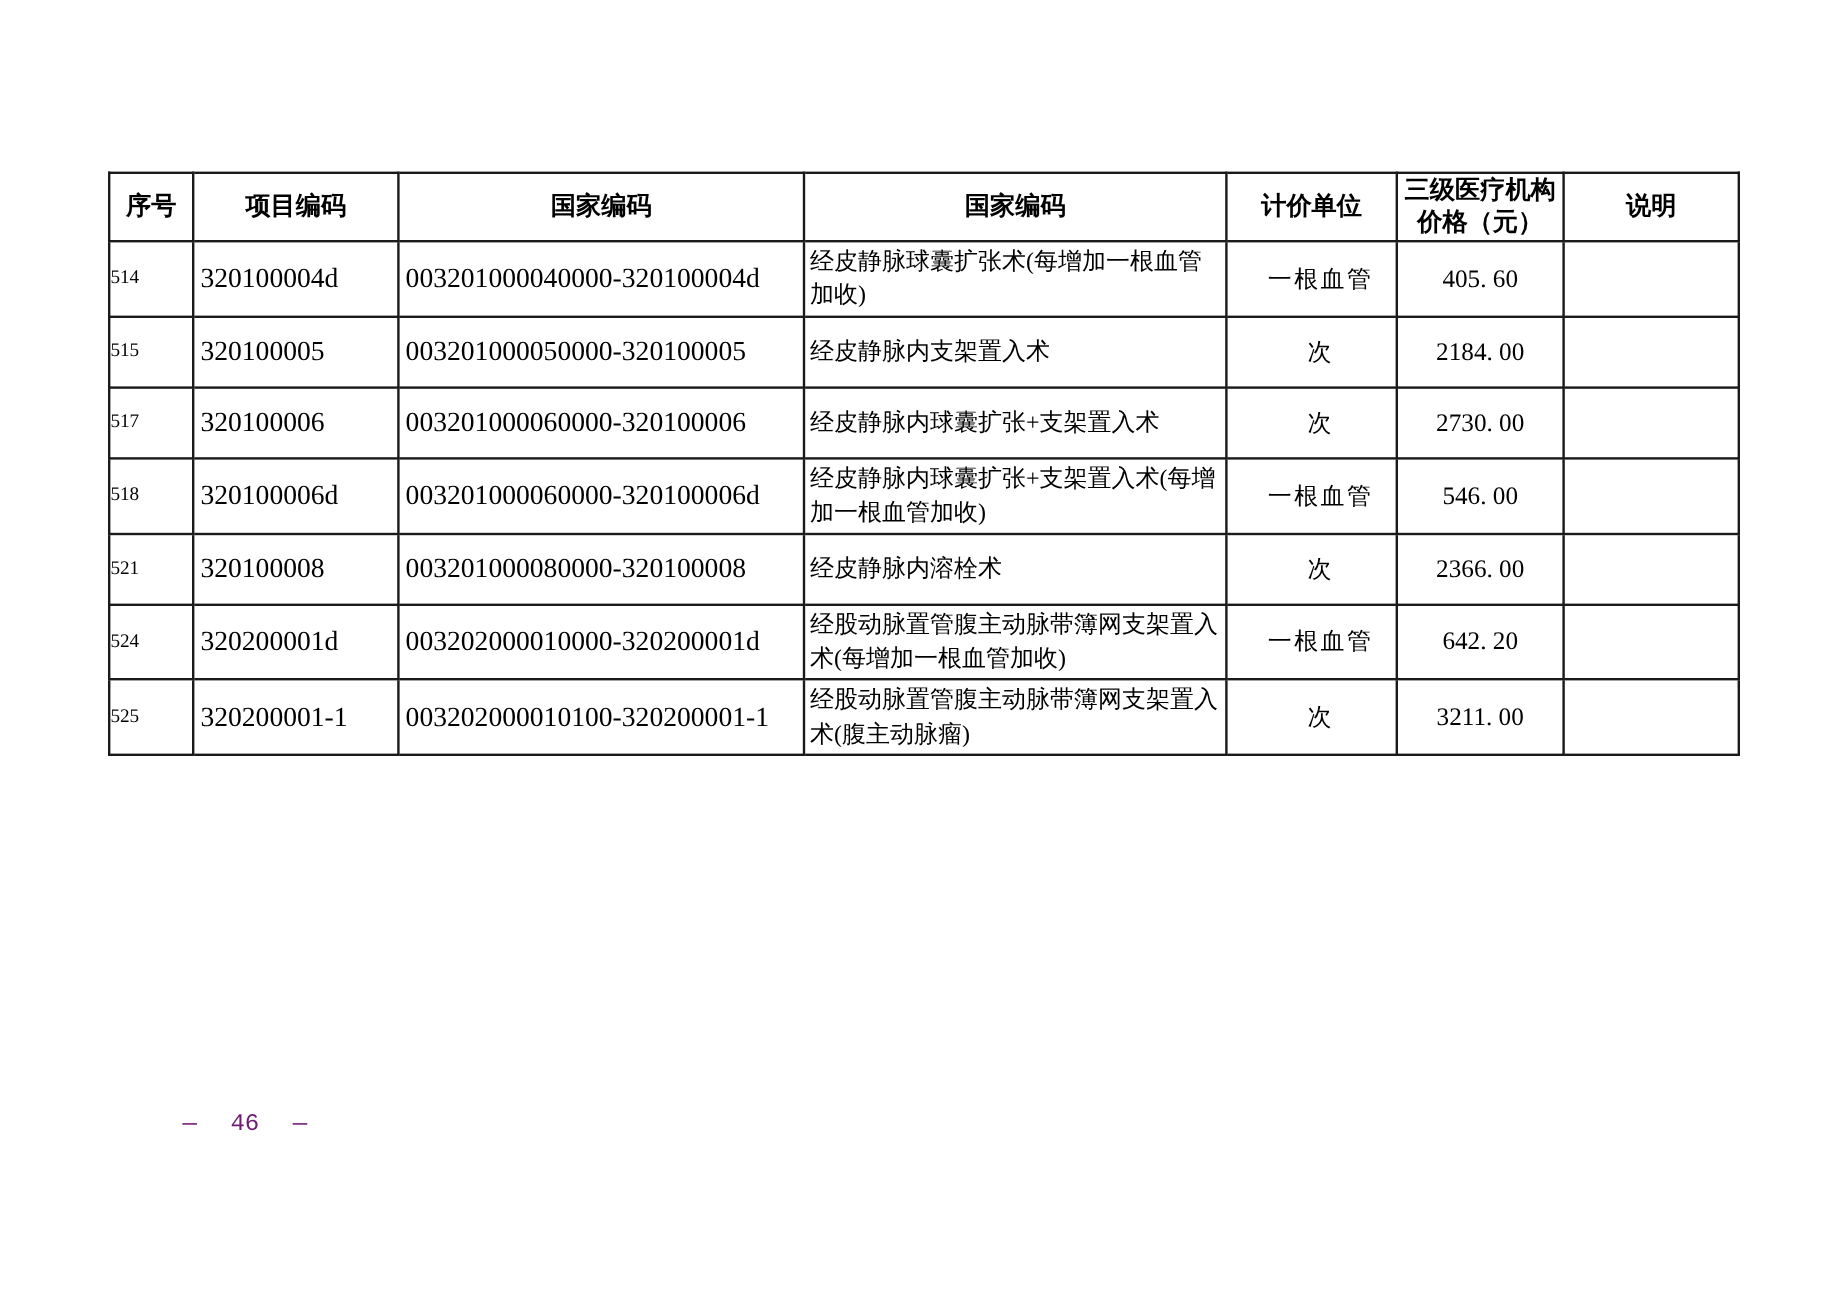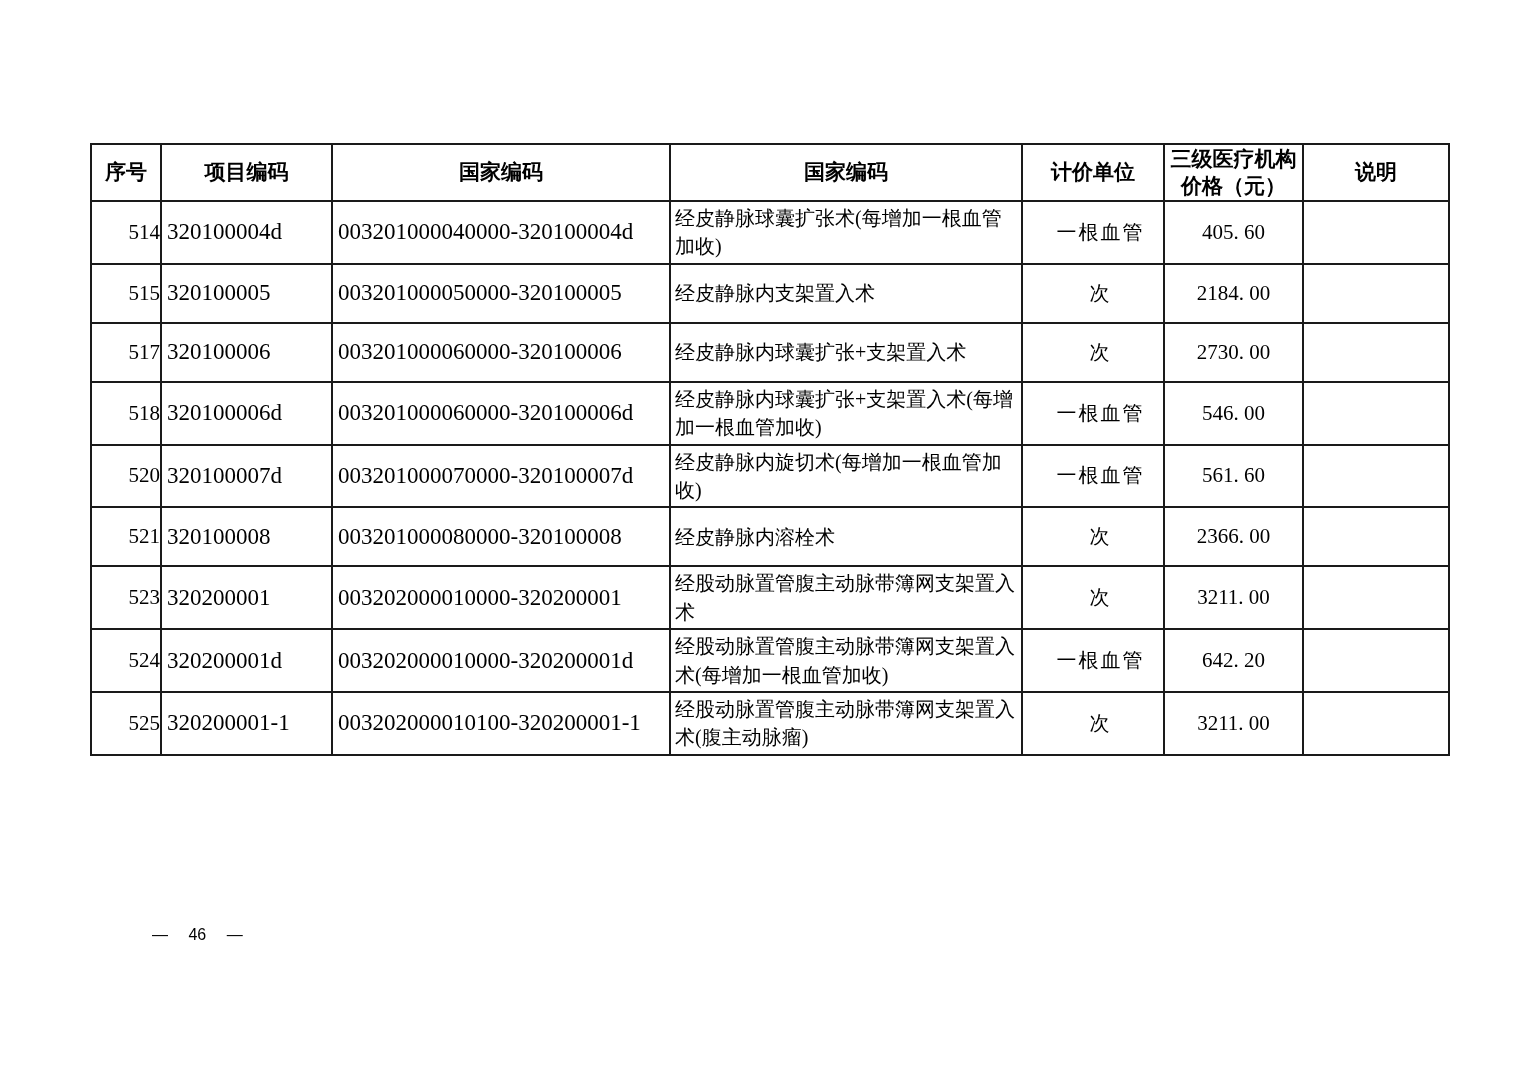--- a/index.html
+++ b/index.html
@@ -36,22 +36,22 @@
   table.price-table tbody tr { height: 59px; }
   th.hdr {
     font-family: "Liberation Sans", "DejaVu Sans", sans-serif;
     font-weight: bold;
     font-size: 21px;
     text-align: center;
     white-space: pre-line;
     line-height: 1.25;
   }
   td.c-seq {
-    font-size: 21px;
-    text-align: right;
+    font-size: 16px;
+    text-align: left;
   }
   td.c-code, td.c-natcode {
     font-size: 23px;
     text-align: left;
     padding-left: 5px;
   }
   td.c-name {
     font-size: 20px;
     text-align: left;
     padding: 2px 4px;
@@ -68,23 +68,23 @@
     text-align: center;
   }
   td.c-note {
     font-size: 20px;
     text-align: center;
   }
   .page-number {
     position: absolute;
     left: 152px;
     top: 926px;
-    font-size: 16px;
-    font-family: Liberation Sans, sans-serif;
-    color: #000000;
+    font-size: 20px;
+    font-family: Liberation Mono, monospace;
+    color: #701a75;
     word-spacing: 16px;
     white-space: nowrap;
   }
 </style>
 </head>
 <body>
 
 <div class="page">
 
   <table class="price-table">
@@ -140,44 +140,26 @@
         <tr>
       <td class="c-seq">518</td>
       <td class="c-code">320100006d</td>
       <td class="c-natcode">003201000060000-320100006d</td>
       <td class="c-name">经皮静脉内球囊扩张+支架置入术(每增加一根血管加收)</td>
       <td class="c-unit">一根血管</td>
       <td class="c-price">546. 00</td>
       <td class="c-note"></td>
     </tr>
         <tr>
-      <td class="c-seq">520</td>
-      <td class="c-code">320100007d</td>
-      <td class="c-natcode">003201000070000-320100007d</td>
-      <td class="c-name">经皮静脉内旋切术(每增加一根血管加收)</td>
-      <td class="c-unit">一根血管</td>
-      <td class="c-price">561. 60</td>
-      <td class="c-note"></td>
-    </tr>
-        <tr>
       <td class="c-seq">521</td>
       <td class="c-code">320100008</td>
       <td class="c-natcode">003201000080000-320100008</td>
       <td class="c-name">经皮静脉内溶栓术</td>
       <td class="c-unit">次</td>
       <td class="c-price">2366. 00</td>
-      <td class="c-note"></td>
-    </tr>
-        <tr>
-      <td class="c-seq">523</td>
-      <td class="c-code">320200001</td>
-      <td class="c-natcode">003202000010000-320200001</td>
-      <td class="c-name">经股动脉置管腹主动脉带簿网支架置入术</td>
-      <td class="c-unit">次</td>
-      <td class="c-price">3211. 00</td>
       <td class="c-note"></td>
     </tr>
         <tr>
       <td class="c-seq">524</td>
       <td class="c-code">320200001d</td>
       <td class="c-natcode">003202000010000-320200001d</td>
       <td class="c-name">经股动脉置管腹主动脉带簿网支架置入术(每增加一根血管加收)</td>
       <td class="c-unit">一根血管</td>
       <td class="c-price">642. 20</td>
       <td class="c-note"></td>

